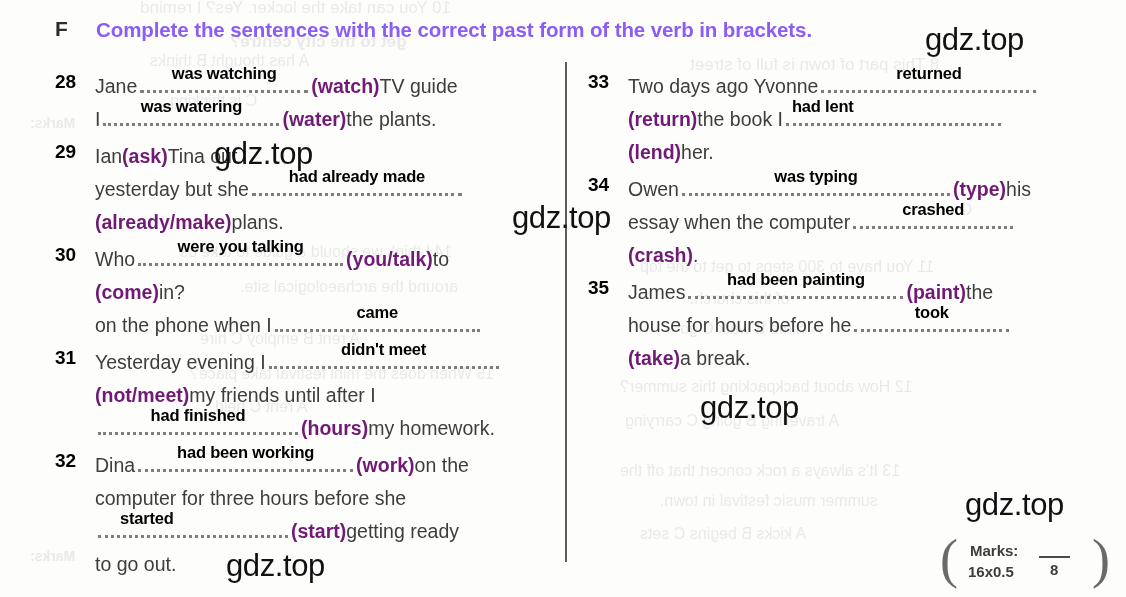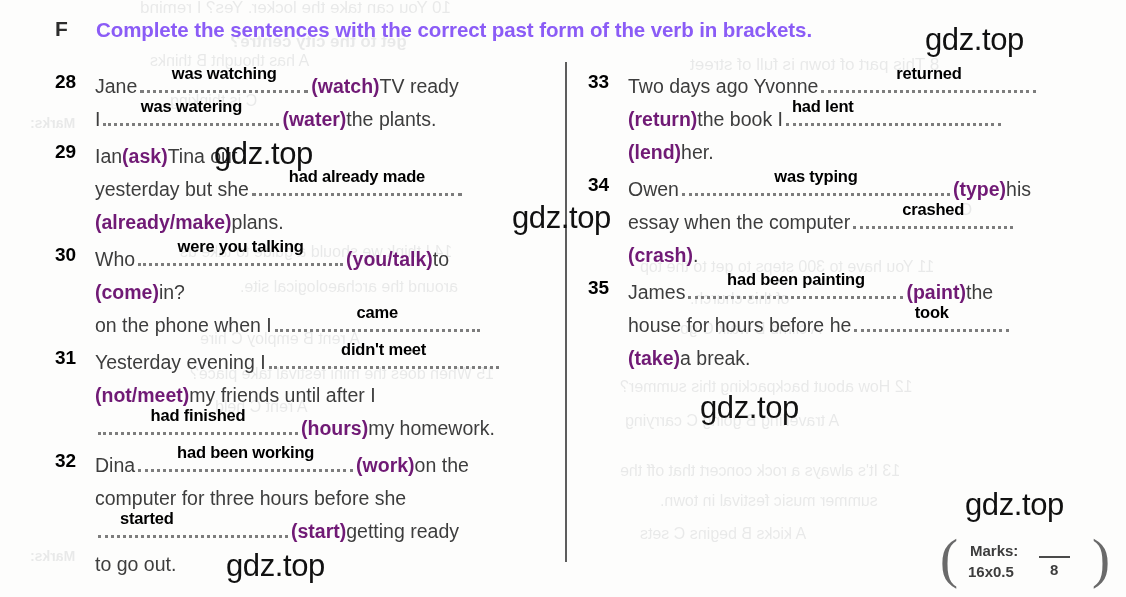--- a/index.html
+++ b/index.html
@@ -223,21 +223,21 @@
   <div class="col col-left" id="col-left">
       <div class="item">
         <div class="item-num">28</div>
         <div class="item-body">
           <div class="line">
             <span>Jane </span>
             <span class="blank" style="width: 168px;">
               <span class="ans">was watching</span>
             </span>
             <b>(watch)</b>
-            <span> TV ready</span>
+            <span> TV guide</span>
           </div>
           <div class="line">
             <span>I </span>
             <span class="blank" style="width: 176px;">
               <span class="ans">was watering</span>
             </span>
             <b>(water)</b>
             <span> the plants.</span>
           </div>
         </div>

